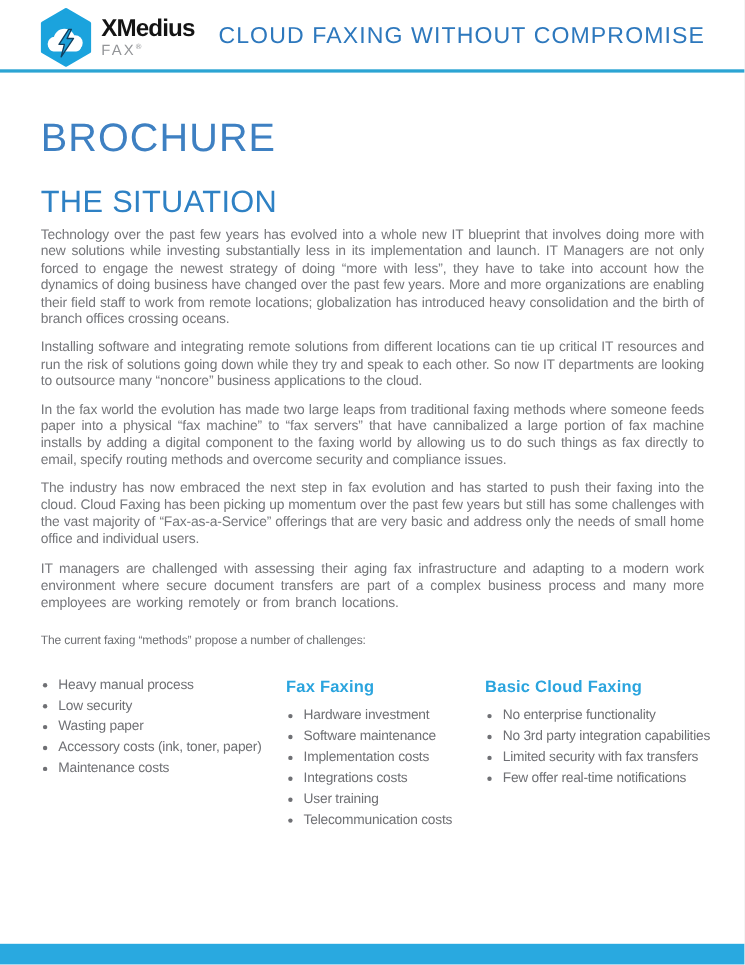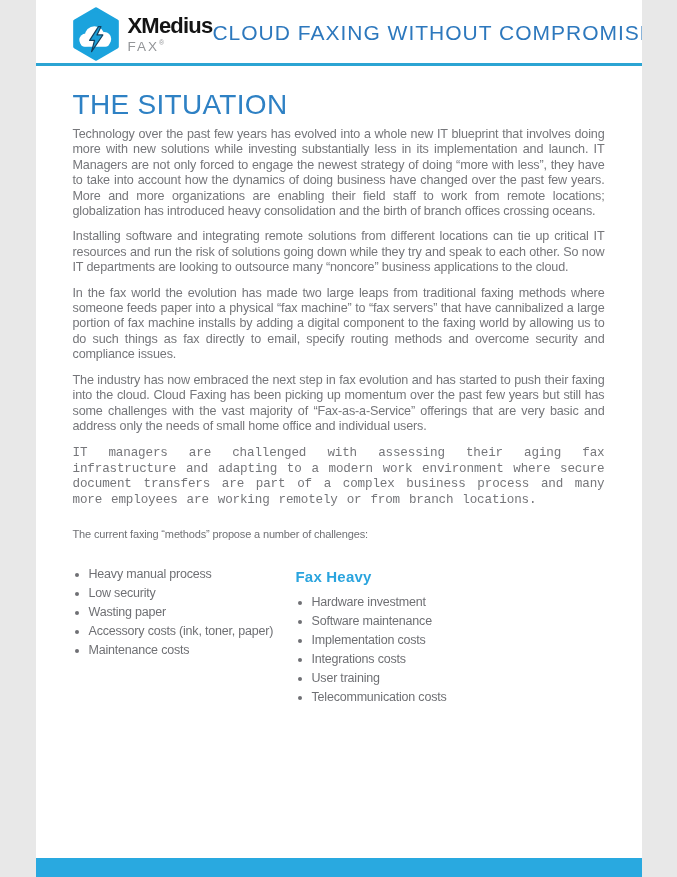--- a/index.html
+++ b/index.html
@@ -1,18 +1,18 @@
 <!DOCTYPE html>
 <html><head>
 <meta charset="utf-8">
 <style>
   html, body { margin: 0; padding: 0; background: #e8e8e8; }
   .page {
     position: relative;
-    width: 606px;
+    width: 677px;
     height: 877px;
     background: #ffffff;
     margin: 0 auto;
     font-family: "Liberation Sans", sans-serif;
     overflow: hidden;
   }
   
   .header {
     display: flex;
     align-items: flex-start;
@@ -70,21 +70,21 @@
   .body-p {
     margin: 9px 0 0 0;
     font-size: 12.6px;
     line-height: 15.4px;
     text-align: justify;
     letter-spacing: -0.15px;
     color: #75767a;
   }
   .body-p + .body-p { margin-top: 10px; }
   .body-p.wide { word-spacing: 1.5px; }
-  .body-p.last { margin-top: 12px; font-family: Liberation Mono, monospace; }
+  .body-p.last { margin-top: 12px; }
   .lead-in {
     margin: 20px 0 0 0;
     font-size: 11px;
     letter-spacing: -0.15px;
     color: #6f7074;
   }
 
   
   .columns {
     margin-top: 28px;
@@ -136,20 +136,21 @@
       <div class="brand-block">
         <span class="brand-name">XMedius</span>
         <span class="brand-sub"><span>FAX</span><sup>®</sup></span>
       </div>
     </div>
     <div class="tagline">CLOUD FAXING WITHOUT COMPROMISE</div>
   </div>
   <div class="top-rule"></div>
 
   <div class="content">
+    <h1 class="doc-title">BROCHURE</h1>
 
     <h2 class="section-heading">THE SITUATION</h2>
     <p class="body-p">Technology over the past few years has evolved into a whole new IT blueprint that involves doing more with new solutions while investing substantially less in its implementation and launch. IT Managers are not only forced to engage the newest strategy of doing “more with less”, they have to take into account how the dynamics of doing business have changed over the past few years. More and more organizations are enabling their field staff to work from remote locations; globalization has introduced heavy consolidation and the birth of branch offices crossing oceans.</p>
     <p class="body-p">Installing software and integrating remote solutions from different locations can tie up critical IT resources and run the risk of solutions going down while they try and speak to each other. So now IT departments are looking to outsource many “noncore” business applications to the cloud.</p>
 
     <p class="body-p">In the fax world the evolution has made two large leaps from traditional faxing methods where someone feeds paper into a physical “fax machine” to “fax servers” that have cannibalized a large portion of fax machine installs by adding a digital component to the faxing world by allowing us to do such things as fax directly to email, specify routing methods and overcome security and compliance issues.</p>
     <p class="body-p">The industry has now embraced the next step in fax evolution and has started to push their faxing into the cloud. Cloud Faxing has been picking up momentum over the past few years but still has some challenges with the vast majority of “Fax-as-a-Service” offerings that are very basic and address only the needs of small home office and individual users.</p>
     <p class="body-p wide last">IT managers are challenged with assessing their aging fax infrastructure and adapting to a modern work environment where secure document transfers are part of a complex business process and many more employees are working remotely or from branch locations.</p>
     <p class="lead-in">The current faxing “methods” propose a number of challenges:</p>
 
@@ -157,27 +158,36 @@
       <div class="col">
         <ul>
           <li>Heavy manual process</li>
           <li>Low security</li>
           <li>Wasting paper</li>
           <li>Accessory costs (ink, toner, paper)</li>
           <li>Maintenance costs</li>
         </ul>
       </div>
       <div class="col">
-        <h3 class="col-heading">Fax Heavy</h3>
+        <h3 class="col-heading">Fax Faxing</h3>
         <ul>
           <li>Hardware investment</li>
           <li>Software maintenance</li>
           <li>Implementation costs</li>
           <li>Integrations costs</li>
           <li>User training</li>
           <li>Telecommunication costs</li>
         </ul>
       </div>
+      <div class="col">
+        <h3 class="col-heading">Basic Cloud Faxing</h3>
+        <ul>
+          <li>No enterprise functionality</li>
+          <li>No 3rd party integration capabilities</li>
+          <li>Limited security with fax transfers</li>
+          <li>Few offer real-time notifications</li>
+        </ul>
+      </div>
     </div>
   </div>
 
   <div class="footer-bar"></div>
 </div>
 
 </body></html>

